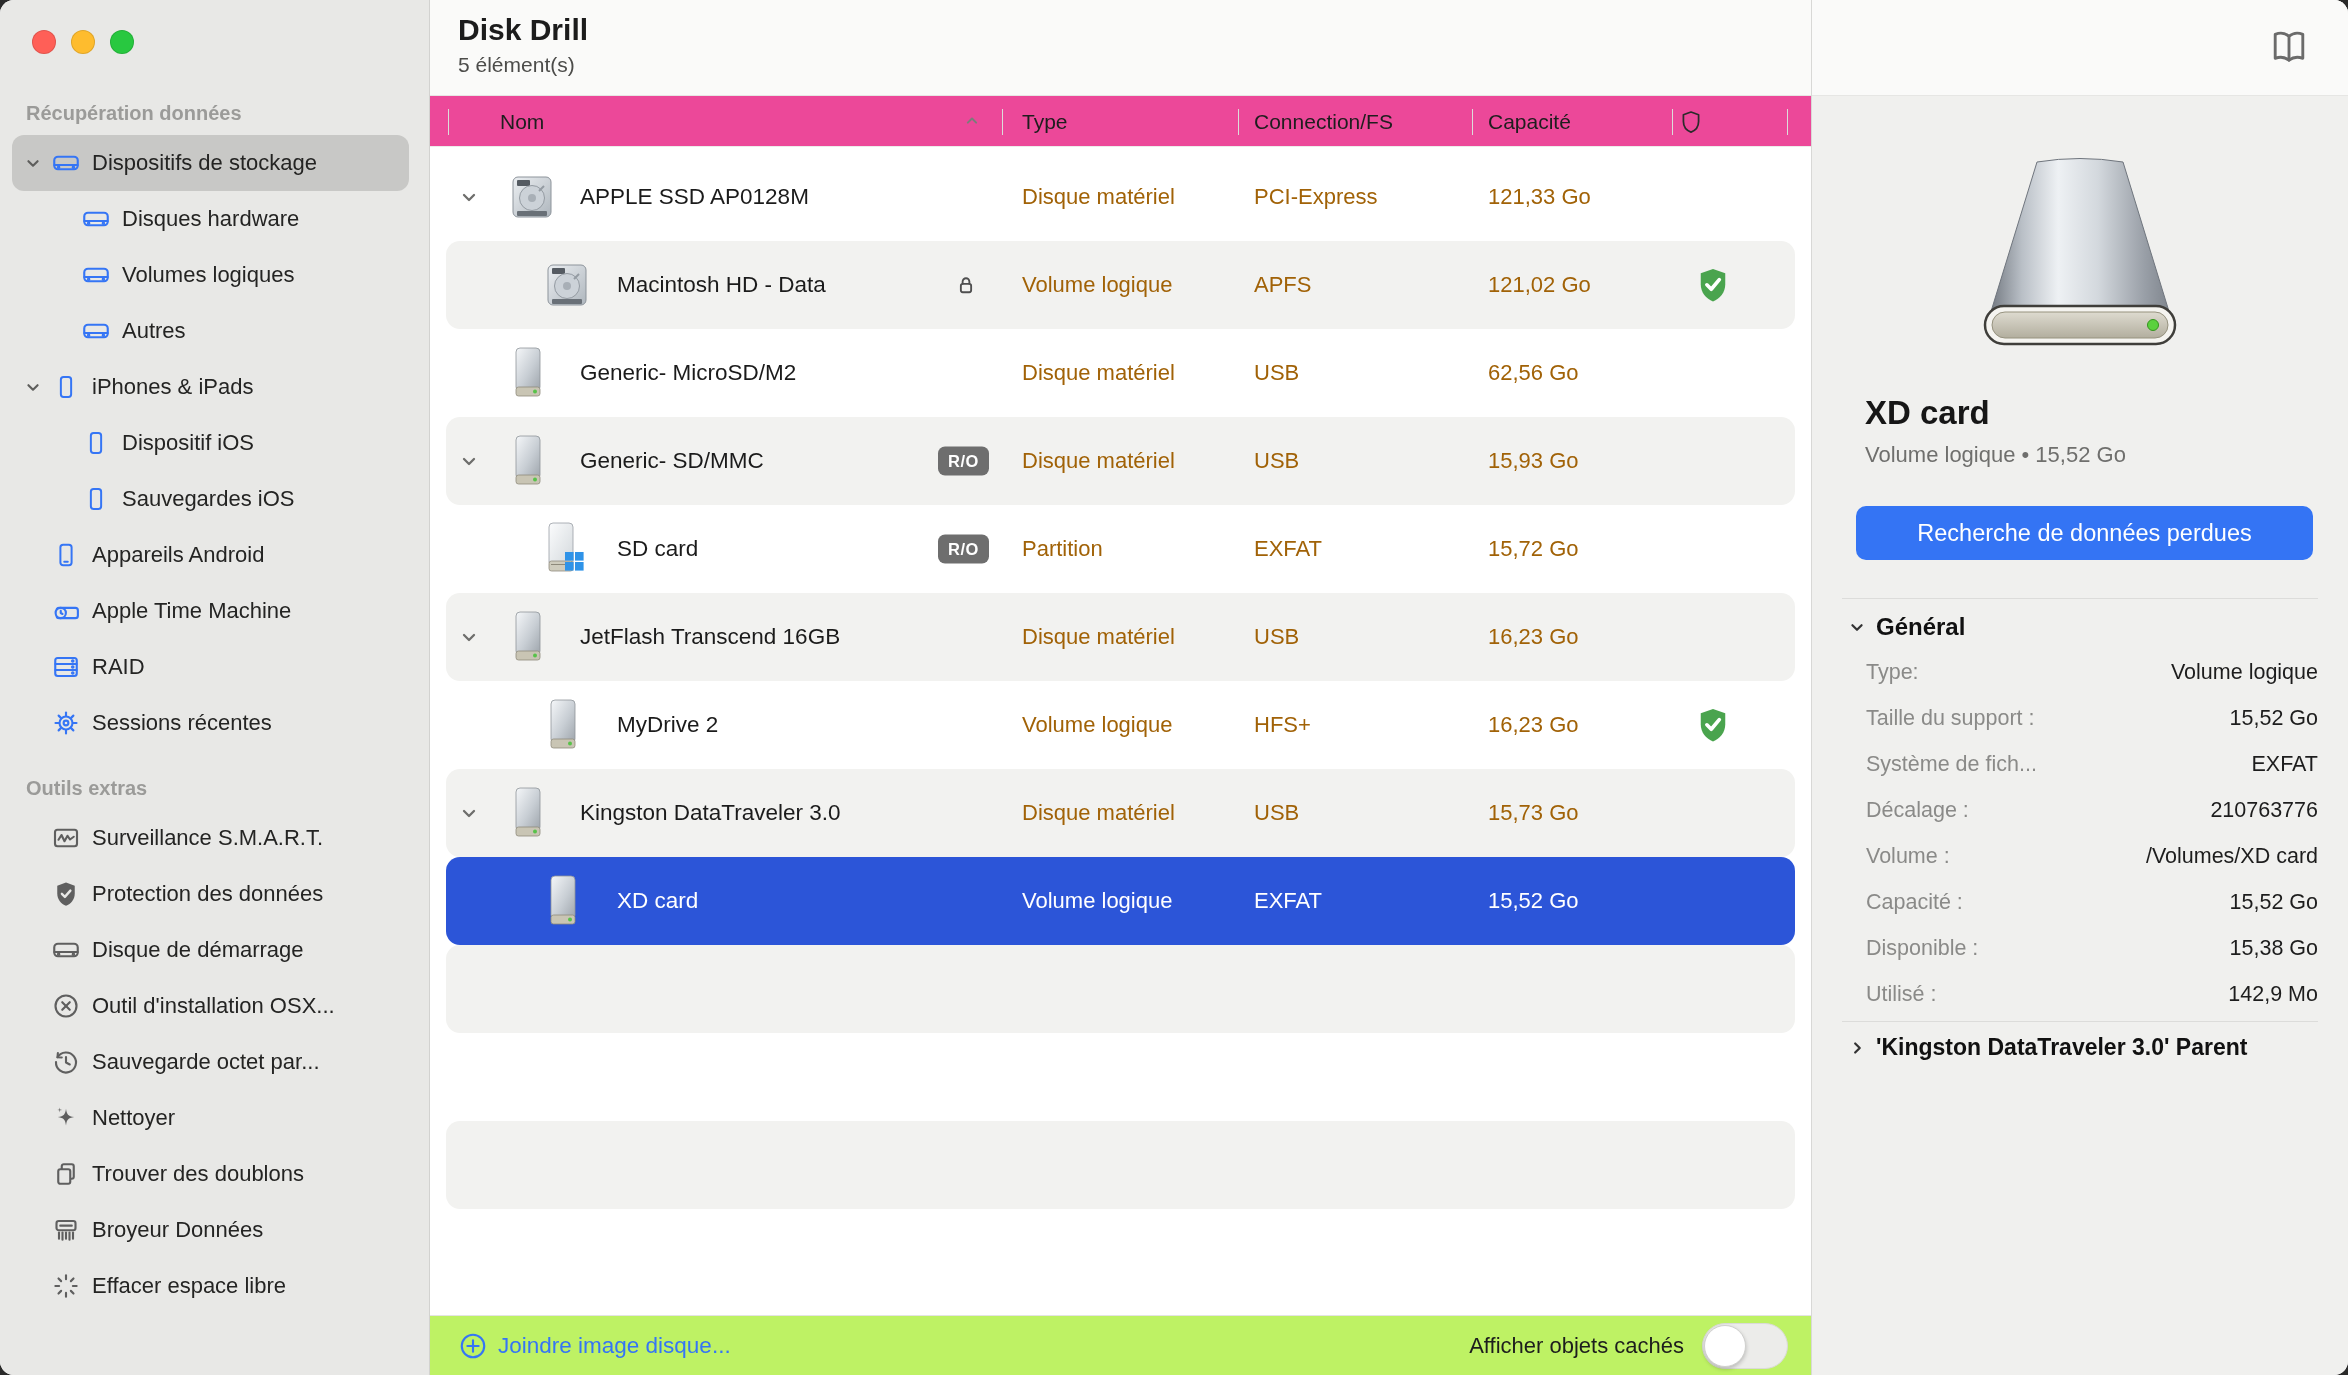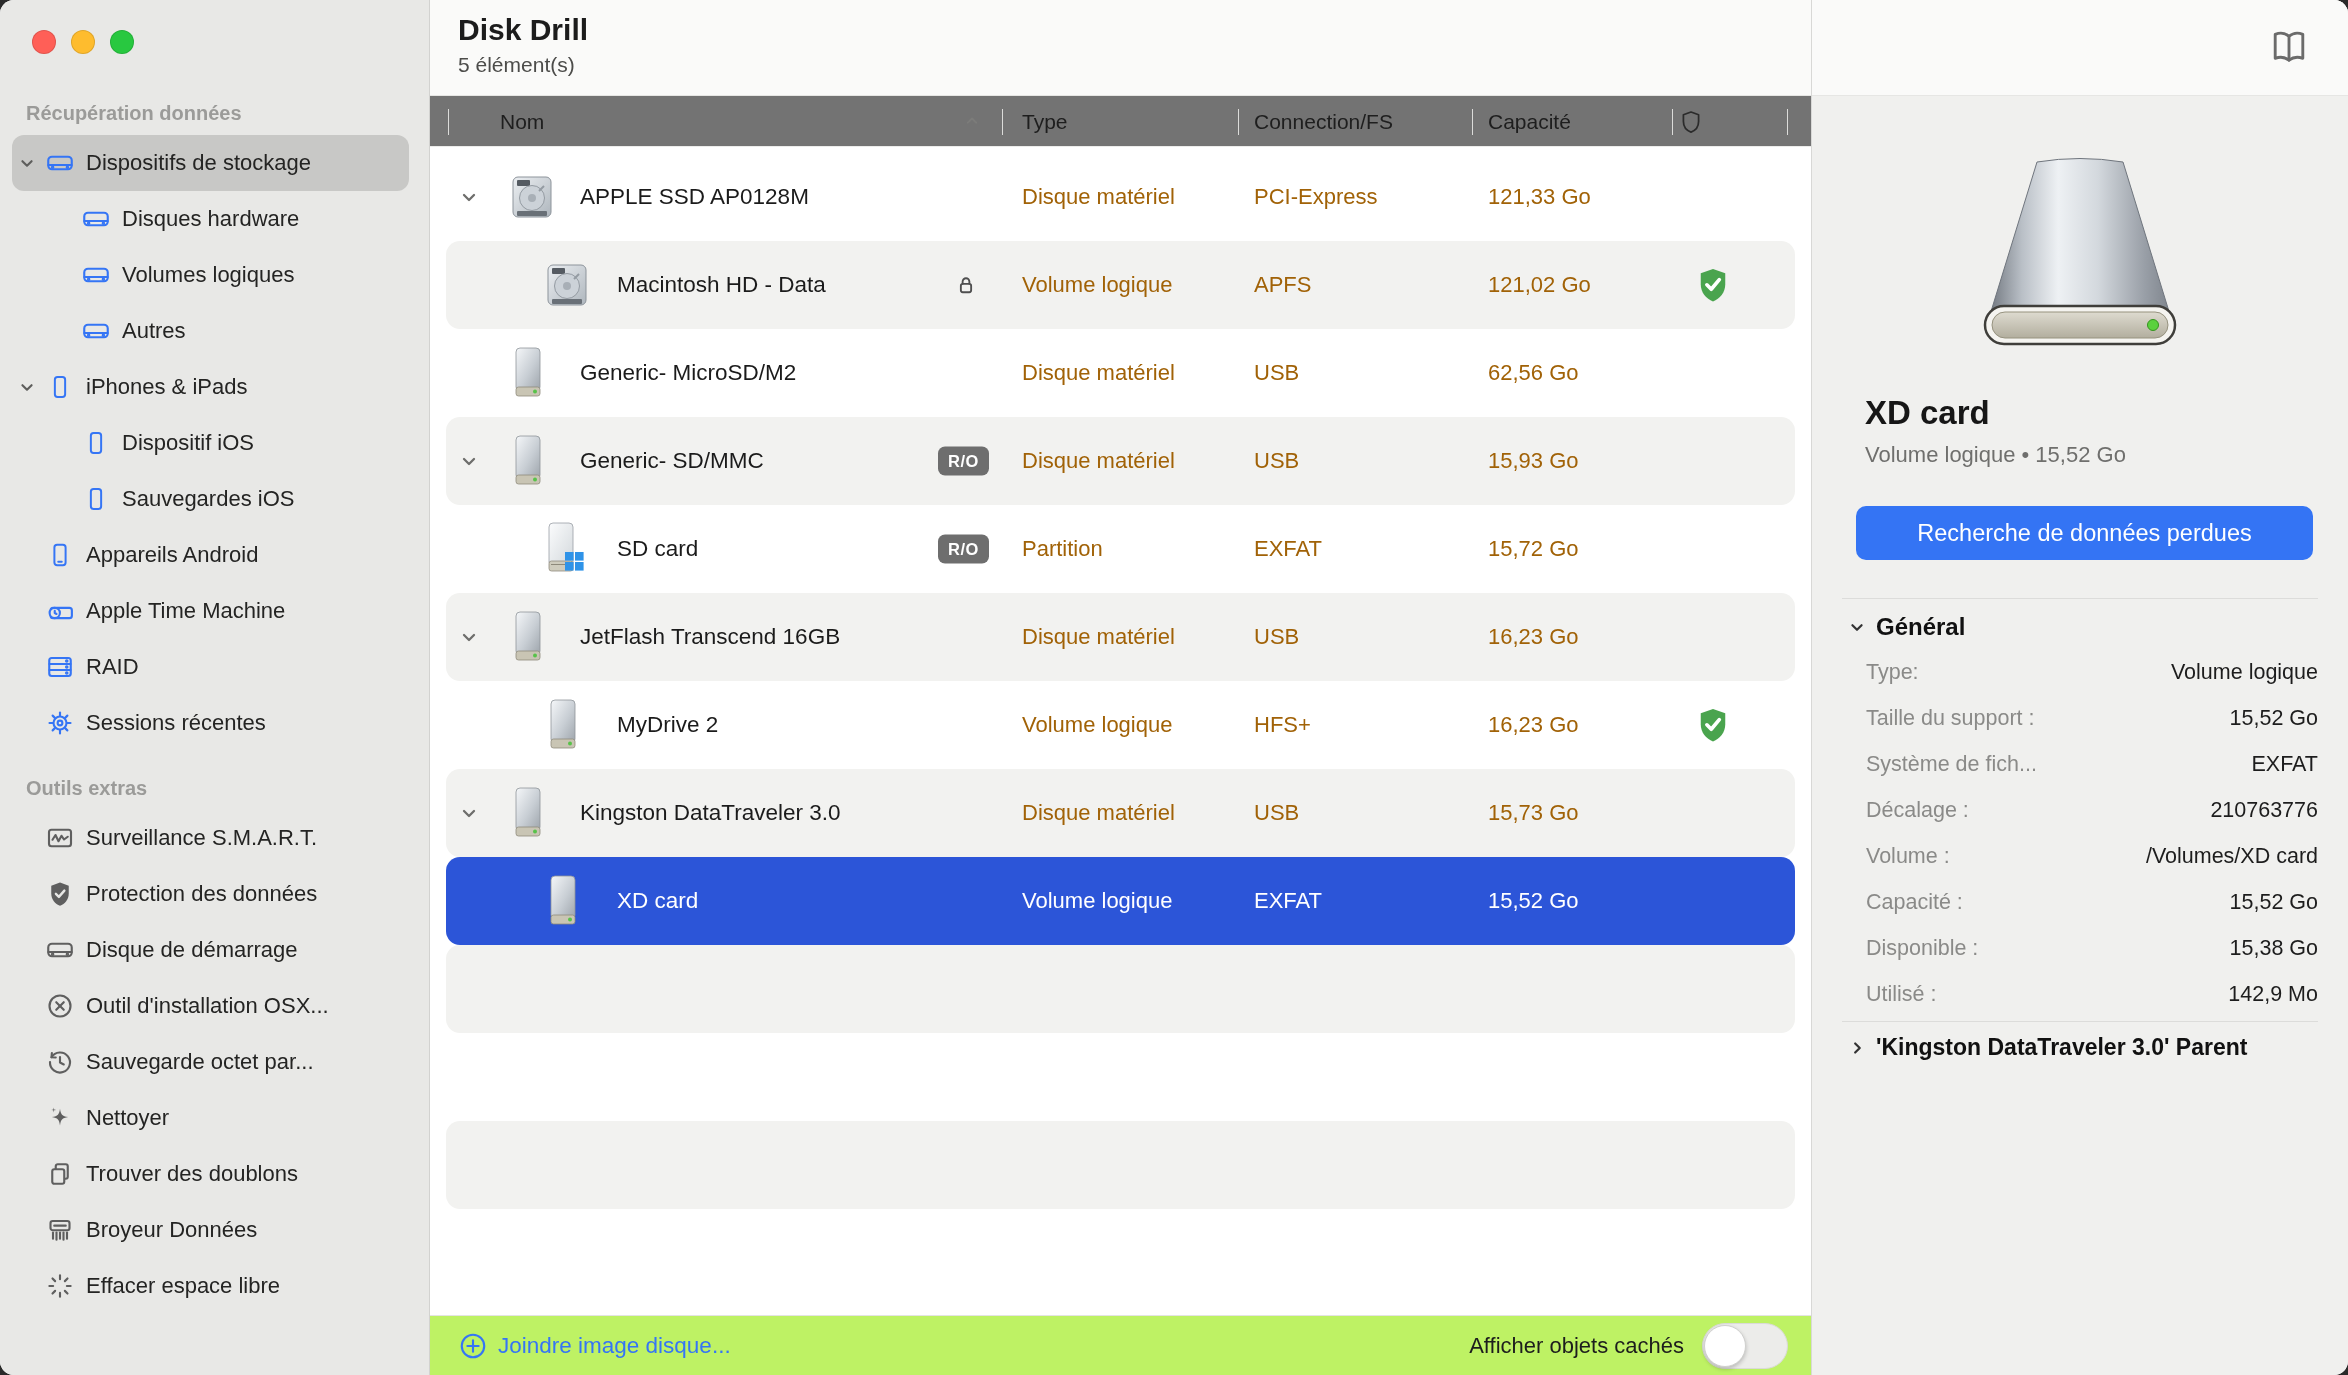--- a/index.html
+++ b/index.html
@@ -8,33 +8,33 @@
   .window { width:2348px; height:1375px; display:flex; background:#fff; border-radius:14px; overflow:hidden; }
 
   
   .sidebar { width:430px; flex:none; background:#e8e8e6; border-right:1px solid #d2d2d0; padding-top:30px; }
   .traffic { display:flex; gap:15px; padding-left:32px; margin-bottom:48px; }
   .tl { width:24px; height:24px; border-radius:50%; box-shadow:inset 0 0 0 1px rgba(0,0,0,.12); }
   .tl.red{background:#ff5f57;} .tl.yellow{background:#febc2e;} .tl.green{background:#28c840;}
   .sb-section-title { color:#9b9b99; font-size:20px; font-weight:700; padding-left:26px; margin:26px 0 10px; }
   .sb-section:first-of-type .sb-section-title { margin-top:0; }
   .sb-item { height:56px; display:flex; align-items:center; margin:0 20px 0 12px; border-radius:12px;
-             cursor:default; }
+             padding-left:6px; cursor:default; }
   .sb-item.selected { background:#c8c8c6; }
   .sb-item .chev-slot { width:30px; flex:none; display:flex; justify-content:center; color:#5e5e5c; }
   .sb-item.child { padding-left:66px; }
   .sb-item .ico-slot { width:36px; flex:none; display:flex; justify-content:center; align-items:center; }
   .sb-item .sb-label { margin-left:8px; font-size:22px; color:#242423; white-space:nowrap; }
 
   
   .main { flex:1; min-width:0; display:flex; flex-direction:column; background:#fff; }
   .main-header { height:96px; flex:none; background:#fafaf9; border-bottom:1px solid #e6e6e4; padding:13px 0 0 28px; }
   .main-title { font-size:30px; font-weight:700; color:#1c1c1c; }
   .main-subtitle { font-size:21px; color:#4c4c4a; margin-top:6px; }
-  .table-header { height:51px; flex:none; position:relative; border-bottom:1px solid #ececea; background:#737373; }
+  .table-header { height:51px; flex:none; position:relative; border-bottom:1px solid #ececea; background:#ec4899; }
   .th { position:absolute; top:0; height:51px; line-height:51px; font-size:21px; font-weight:500; color:#1e1e1e; }
   .th-divider { position:absolute; top:13px; width:1px; height:26px; background:#dcdcda; }
   .sort-caret { position:absolute; left:532px; top:15px; color:#7c7c7a; }
   .th-shield { position:absolute; left:1248px; top:11px; }
 
   .rows { flex:1; padding:6px 16px 0; background:#fff; }
   .row { height:88px; border-radius:14px; position:relative; }
   .row.gray { background:#f2f2f0; }
   .row.selected { background:#2c55d8; }
   .row .chev { position:absolute; left:10px; top:0; width:26px; height:88px; display:flex; align-items:center; justify-content:center; color:#6e6e6c; }

